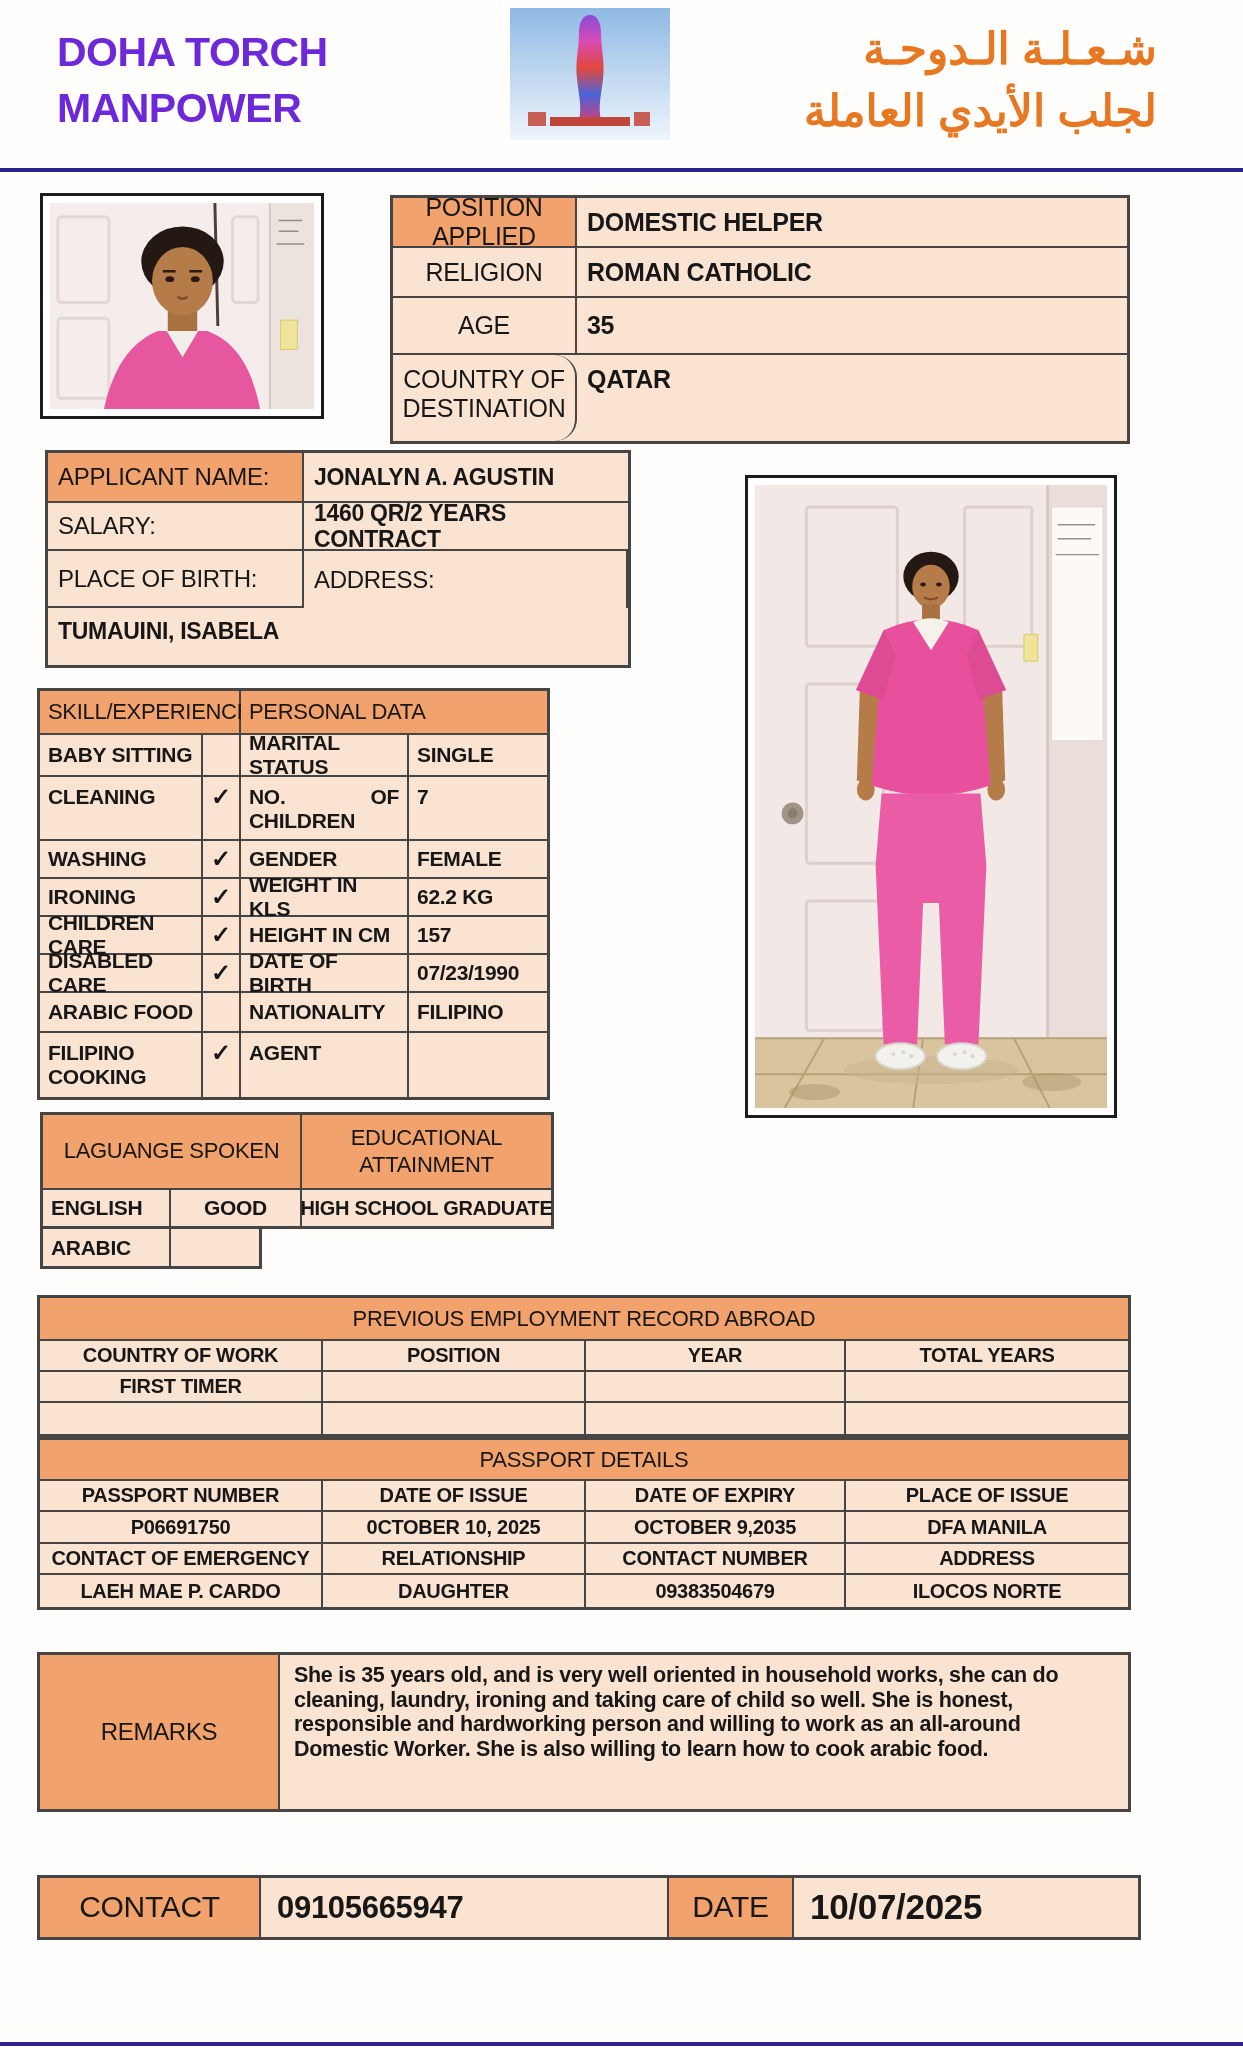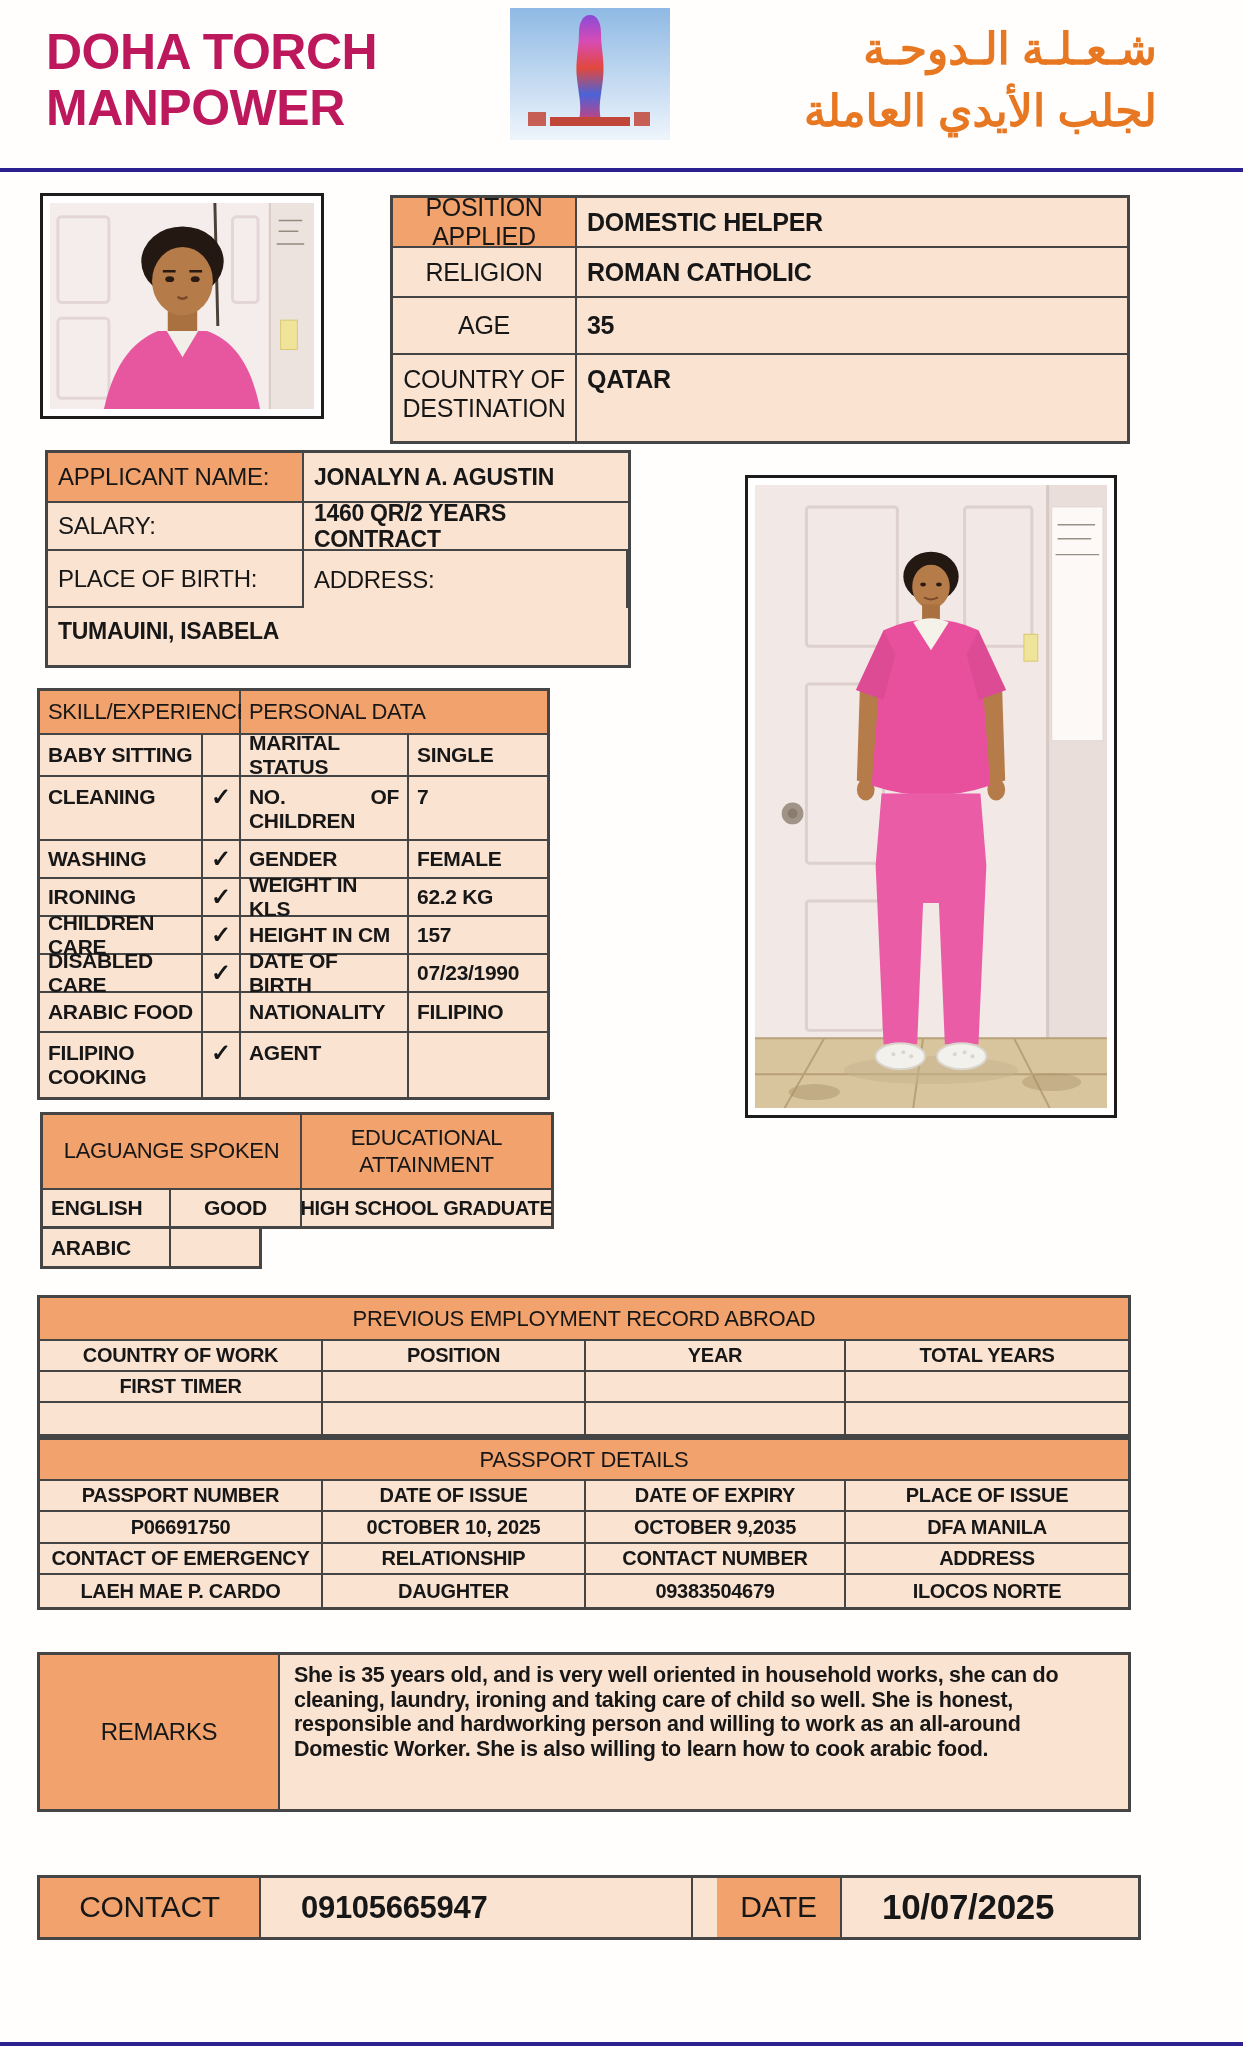--- a/index.html
+++ b/index.html
@@ -1,22 +1,22 @@
 <!DOCTYPE html>
 <html><head>
 <meta charset="utf-8">
 <style>
   html,body { margin:0; padding:0; background:#fff; }
   .page {
     position:relative; width:1243px; height:2048px; overflow:hidden;
     background:#fffefd; font-family:"Liberation Sans", sans-serif; color:#171717;
   }
   
-  .brand { position:absolute; left:46px; top:24px; width:360px;
-    font-size:50px; font-weight:700; letter-spacing:-0.5px; color:#be185d; line-height:56px; }
+  .brand { position:absolute; left:57px; top:24px; width:360px;
+    font-size:41px; font-weight:700; letter-spacing:-0.5px; color:#6d28d9; line-height:56px; }
   .logo-frame { position:absolute; left:492px; top:8px; width:196px; height:132px; }
   .logo-frame svg { width:100%; height:100%; display:block; }
   .arabic { position:absolute; right:86px; top:18px; text-align:right; direction:rtl;
     font-size:44px; font-weight:700; color:#e87722; line-height:62px; }
   .hline-top { position:absolute; left:0; right:0; top:168px; height:4px; background:#2b2190; }
   .hline-bottom { position:absolute; left:0; right:0; top:2042px; height:4px; background:#2b2190; }
 
   
   .g { display:grid; position:absolute; background:#fbe3d2; border:3px solid #454545; box-sizing:border-box; }
   .g .c { border-right:2px solid #454545; border-bottom:2px solid #454545;
@@ -62,21 +62,21 @@
   .t-emp .title { font-size:22px; }
   .t-pass { left:37px; top:1437px; width:1094px; grid-template-columns:283px 263px 260px 1fr; grid-template-rows:41px 31px 32px 31px 32px; }
   .t-pass .c { font-size:20px; }
   .t-pass .title { font-size:22px; }
 
   .t-remarks { left:37px; top:1652px; width:1094px; grid-template-columns:240px 1fr; grid-template-rows:154px; }
   .remarks-label { font-size:24px; letter-spacing:-1px; }
   .remarks-text { font-size:21.5px; font-weight:700; letter-spacing:-0.2px; line-height:1.5;
     align-items:flex-start !important; padding:8px 14px !important; }
 
-  .t-footer { left:37px; top:1875px; width:1104px; grid-template-columns:221px 408px 125px 1fr; grid-template-rows:59px;gap:24px; }
+  .t-footer { left:37px; top:1875px; width:1104px; grid-template-columns:221px 408px 125px 1fr; grid-template-rows:59px; }
   .t-footer .flbl { font-size:30px; }
   .t-footer .phone { font-size:31px; padding-left:16px; }
   .t-footer .date { font-size:35px; padding-left:16px;text-align:right; }
 
   .just-wrap { width:100%; }
   .just-line { display:flex; justify-content:space-between; }
 </style>
 </head>
 <body>
 
@@ -143,21 +143,21 @@
     </svg>
   </div>
 
   <div class="g t-position">
     <div class="c hd ctr lbl">POSITION APPLIED</div>
     <div class="c nbr val">DOMESTIC HELPER</div>
     <div class="c ctr lbl">RELIGION</div>
     <div class="c nbr val">ROMAN CATHOLIC</div>
     <div class="c ctr lbl">AGE</div>
     <div class="c nbr val">35</div>
-    <div class="c ctr lbl nbb" style="align-items:flex-start; padding-top:10px;">COUNTRY OF DESTINATION</div>
+    <div class="c ctr lbl nbb" style="align-items:flex-start; padding-top:10px;border-radius:22px;">COUNTRY OF DESTINATION</div>
     <div class="c nbr nbb val" style="align-items:flex-start; padding-top:10px;">QATAR</div>
   </div>
 
   <div class="g t-applicant">
     <div class="c hd lbl">APPLICANT NAME:</div>
     <div class="c nbr val v">JONALYN A. AGUSTIN</div>
     <div class="c lbl">SALARY:</div>
     <div class="c nbr val v">1460 QR/2 YEARS CONTRACT</div>
     <div class="c lbl">PLACE OF BIRTH:</div>
     <div class="c lbl nbb">ADDRESS:</div>

